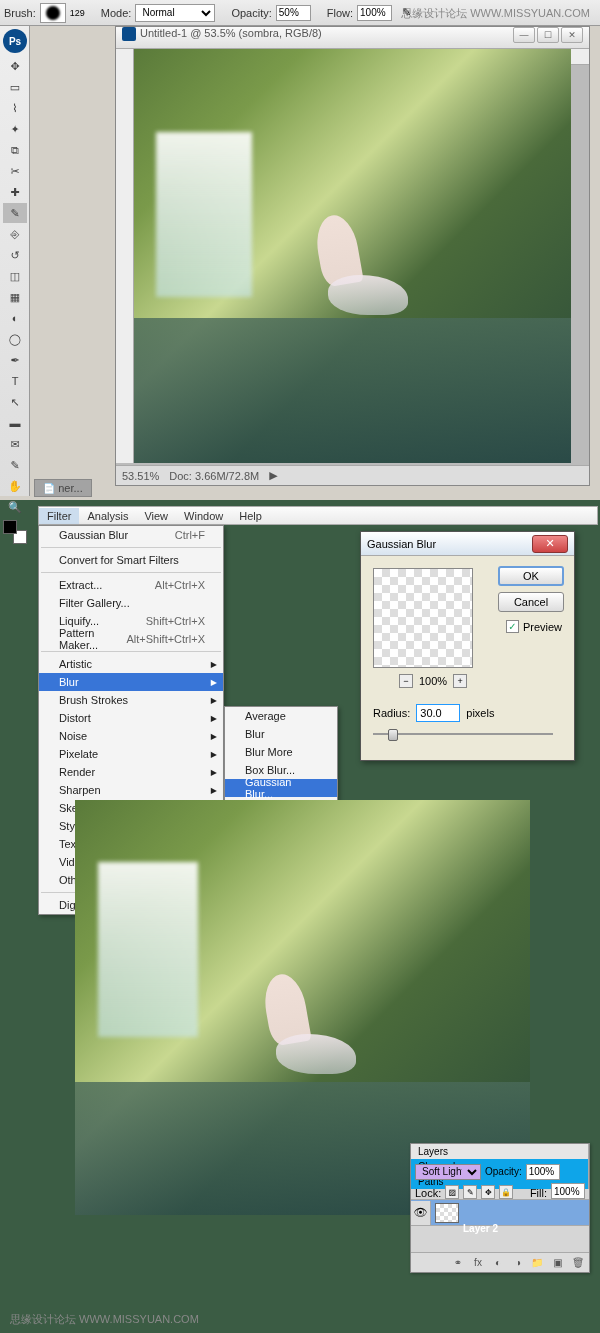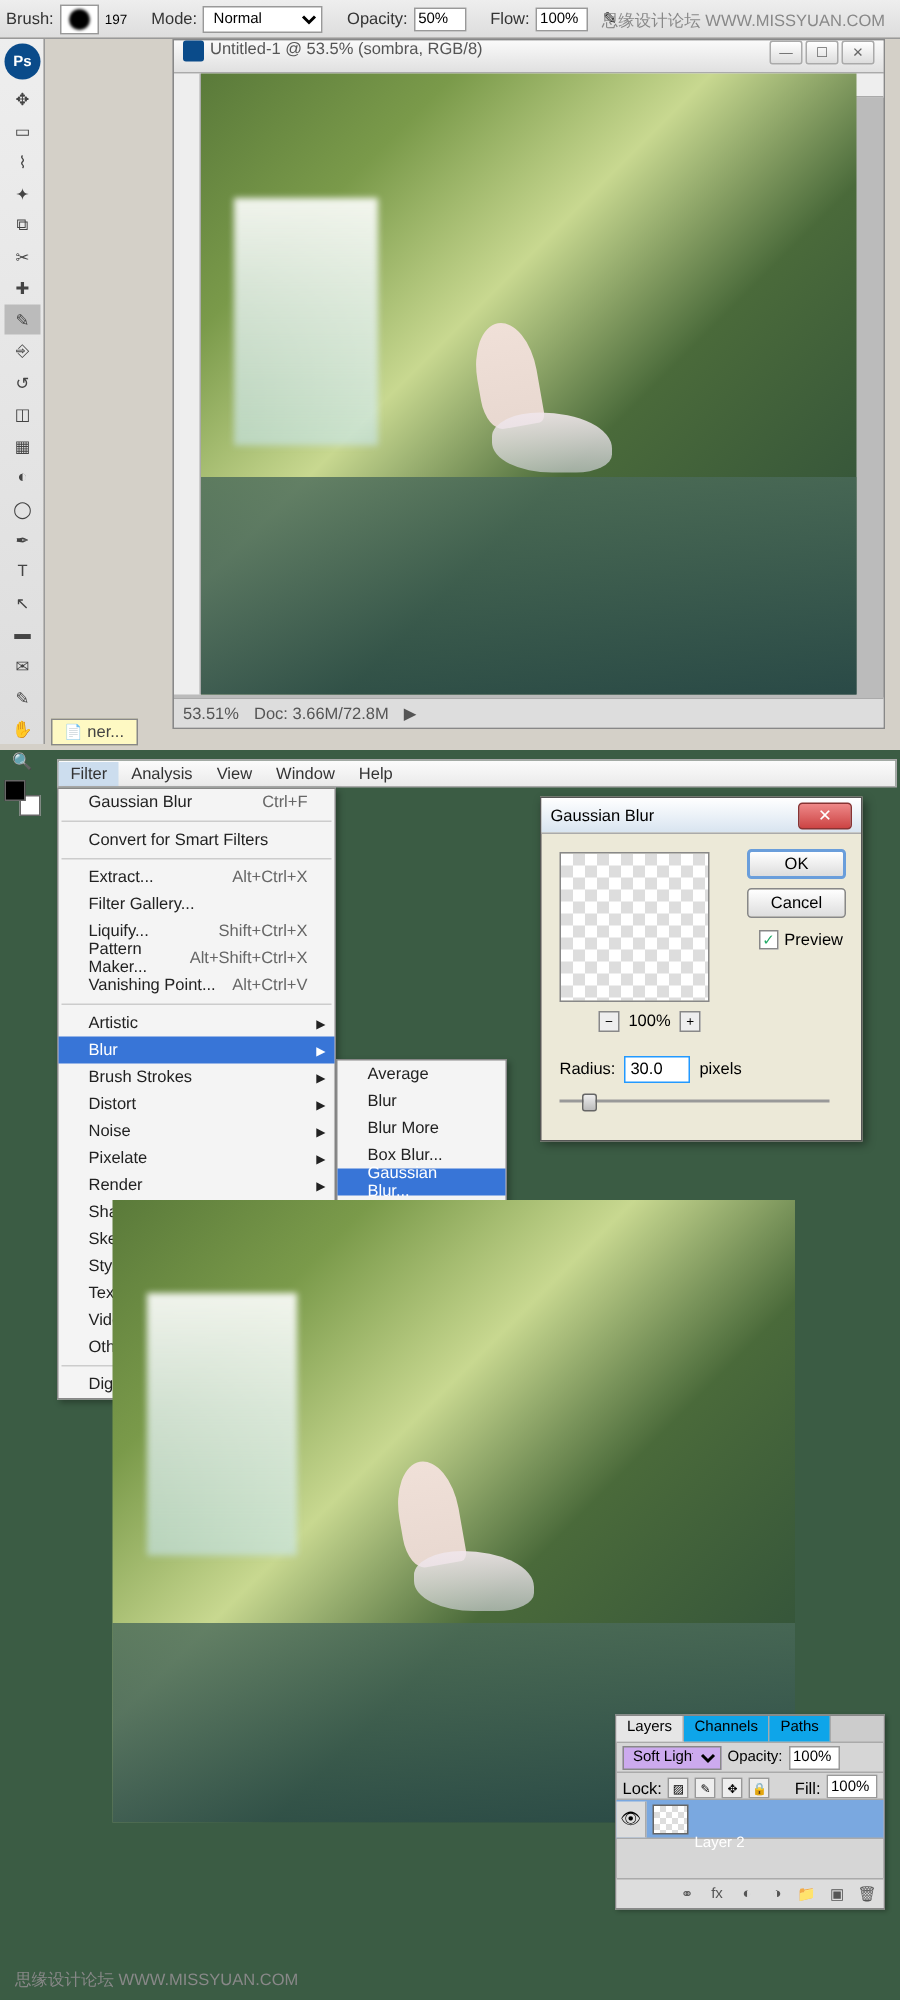--- a/index.html
+++ b/index.html
@@ -25,21 +25,21 @@
 .canvas{position:absolute;top:22px;left:18px;right:18px;bottom:22px;background:linear-gradient(135deg,#5a7a3a 0%,#7a9a4a 20%,#c8d890 40%,#4a6a3a 60%,#2a4a3a 100%);}
 .waterfall{position:absolute;left:5%;top:20%;width:22%;height:40%;background:linear-gradient(180deg,rgba(255,255,255,0.9),rgba(200,230,240,0.6));filter:blur(2px);}
 .figure{position:absolute;left:42%;top:40%;width:60px;height:90px;}
 .figure-body{width:40px;height:70px;background:linear-gradient(#f0e0d8,#e8d8d0);border-radius:50% 50% 10% 30%;transform:rotate(-10deg);}
 .figure-dress{position:absolute;bottom:-10px;left:10px;width:80px;height:40px;background:linear-gradient(rgba(240,230,235,0.9),rgba(220,220,230,0.6));border-radius:40% 60% 30% 50%;}
 .water{position:absolute;bottom:0;left:0;right:0;height:35%;background:linear-gradient(180deg,#4a6a5a,#2a4a4a);opacity:0.8;}
 .status-bar{position:absolute;bottom:0;left:0;right:0;height:20px;background:#ddd;border-top:1px solid #aaa;display:flex;align-items:center;padding:0 6px;gap:10px;color:#555;font-size:10px;}
 .ruler-h{position:absolute;top:22px;left:18px;right:0;height:16px;background:#eee;border-bottom:1px solid #aaa;}
 .ruler-v{position:absolute;top:22px;left:0;width:18px;bottom:22px;background:#eee;border-right:1px solid #aaa;}
 .tab-bar{position:absolute;left:34px;bottom:2px;height:20px;display:flex;align-items:center;gap:4px;}
-.tab-item{padding:2px 8px;background:#fef9c3;border:1px solid #888;font-size:10px;color:#444;}
+.tab-item{padding:2px 8px;background:#a3a3a3;border:1px solid #888;font-size:10px;color:#444;}
 
 .menu-section{position:absolute;top:506px;left:38px;width:560px;}
 .menubar{height:19px;background:linear-gradient(#fcfcfc,#eaeaea);border:1px solid #aaa;display:flex;align-items:flex-end;}
 .menu-item{padding:2px 8px;color:#333;cursor:pointer;}
 .menu-item.active{background:#cde;}
 .dropdown{position:absolute;top:19px;left:0;width:186px;background:#f4f4f4;border:1px solid #888;box-shadow:2px 2px 4px rgba(0,0,0,0.3);}
 .dd-item{height:18px;display:flex;align-items:center;padding:0 18px 0 20px;color:#222;cursor:pointer;position:relative;}
 .dd-item.hl{background:#3875d7;color:#fff;}
 .dd-shortcut{margin-left:auto;color:#666;font-size:11px;}
 .dd-sep{height:1px;background:#ccc;margin:3px 2px;}
@@ -63,48 +63,48 @@
 .slider{position:absolute;left:12px;top:170px;width:180px;height:16px;}
 .slider-track{position:absolute;top:7px;left:0;right:0;height:2px;background:#999;}
 .slider-thumb{position:absolute;top:3px;left:15px;width:10px;height:12px;background:linear-gradient(#eee,#bbb);border:1px solid #666;border-radius:2px;cursor:pointer;}
 
 .result-img{position:absolute;top:800px;left:75px;width:455px;height:415px;background:linear-gradient(135deg,#5a7a3a 0%,#7a9a4a 20%,#c8d890 40%,#4a6a3a 60%,#2a4a3a 100%);}
 .result-img .waterfall{left:5%;top:15%;width:22%;height:42%;}
 .result-img .figure{left:42%;top:42%;}
 .result-img .water{height:32%;}
 
 .layers-panel{position:absolute;top:1143px;right:10px;width:180px;height:130px;background:#d6d6d6;border:1px solid #888;box-shadow:1px 1px 3px rgba(0,0,0,0.3);}
-.lp-tabs{height:18px;display:flex;border-bottom:1px solid #aaa;background:#ccc;}
+.lp-tabs{height:18px;display:flex;border-bottom:1px solid #aaa;background:#ccc;flex-direction:column;}
 .lp-tab{padding:2px 7px;background:#0ea5e9;border-right:1px solid #aaa;font-size:10px;cursor:pointer;}
 .lp-tab.active{background:#e6e6e6;}
 .lp-opts{height:20px;display:flex;align-items:center;padding:0 4px;gap:4px;border-bottom:1px solid #aaa;}
 .lp-blend{width:66px;height:16px;border:1px solid #888;background:#cae;font-size:10px;padding:0 2px;}
 .lp-lock{height:18px;display:flex;align-items:flex-end;padding:0 4px;gap:4px;border-bottom:1px solid #aaa;font-size:10px;}
 .lock-icon{width:14px;height:14px;border:1px solid #999;background:#eee;display:flex;align-items:center;justify-content:center;font-size:8px;}
 .layer-row{height:26px;display:flex;align-items:center;background:#7aa8e0;border-bottom:1px solid #aaa;}
 .eye{width:20px;height:24px;border-right:1px solid #aaa;display:flex;align-items:center;justify-content:center;background:#ddd;}
 .layer-thumb{width:24px;height:20px;margin:0 4px;background:repeating-conic-gradient(#ddd 0 25%,#fff 0 50%) 0 0/8px 8px;border:1px solid #666;}
-.layer-name{color:#fff;font-weight:normal;font-size:10px;margin-top:32px;}
+.layer-name{color:#fff;font-weight:bold;font-size:10px;margin-top:32px;}
 .lp-bottom{position:absolute;bottom:0;left:0;right:0;height:20px;border-top:1px solid #aaa;display:flex;align-items:center;justify-content:flex-end;padding:0 4px;gap:6px;background:#ddd;}
 .lp-icon{width:14px;height:14px;display:flex;align-items:center;justify-content:center;color:#555;font-size:10px;cursor:pointer;}
 
 .footer-wm{position:absolute;bottom:6px;left:10px;color:#888;font-size:11px;}
 .brush-prev{width:26px;height:20px;border:1px solid #999;background:#fff;position:relative;}
 .brush-dot{width:14px;height:14px;background:#000;border-radius:50%;position:absolute;top:2px;left:5px;filter:blur(1px);}
 </style>
 </head>
 <body>
 
 <div class="top-section">
   <div class="options-bar">
     <span class="opt-label">Brush:</span>
     <div class="brush-prev">
         <div class="brush-dot"></div>
       </div>
-    <span style="font-size:9px;">197</span>
+    <span style="font-size:9px;">129</span>
     <span style="width:8px"></span>
     <span class="opt-label">Mode:</span>
     <select class="opt-select"><option>Normal</option></select>
     <span style="width:8px"></span>
     <span class="opt-label">Opacity:</span>
     <input class="opt-input" value="50%" style="">
     <span style="width:8px"></span>
     <span class="opt-label">Flow:</span>
     <input class="opt-input" value="100%" style="">
     <span style="margin-left:6px;">✎</span>
@@ -195,24 +195,20 @@
       </div>
     <div class="dd-item">Filter Gallery...</div>
     <div class="dd-item">
         <span>Liquify...</span>
         <span class="dd-shortcut">Shift+Ctrl+X</span>
       </div>
     <div class="dd-item">
         <span>Pattern Maker...</span>
         <span class="dd-shortcut">Alt+Shift+Ctrl+X</span>
       </div>
-    <div class="dd-item">
-        <span>Vanishing Point...</span>
-        <span class="dd-shortcut">Alt+Ctrl+V</span>
-      </div>
     <div class="dd-sep"></div>
     <div class="dd-item">
         <span>Artistic</span>
         <span class="dd-arrow">▶</span>
       </div>
     <div class="dd-item hl">
         <span>Blur</span>
         <span class="dd-arrow">▶</span>
       </div>
     <div class="dd-item">

